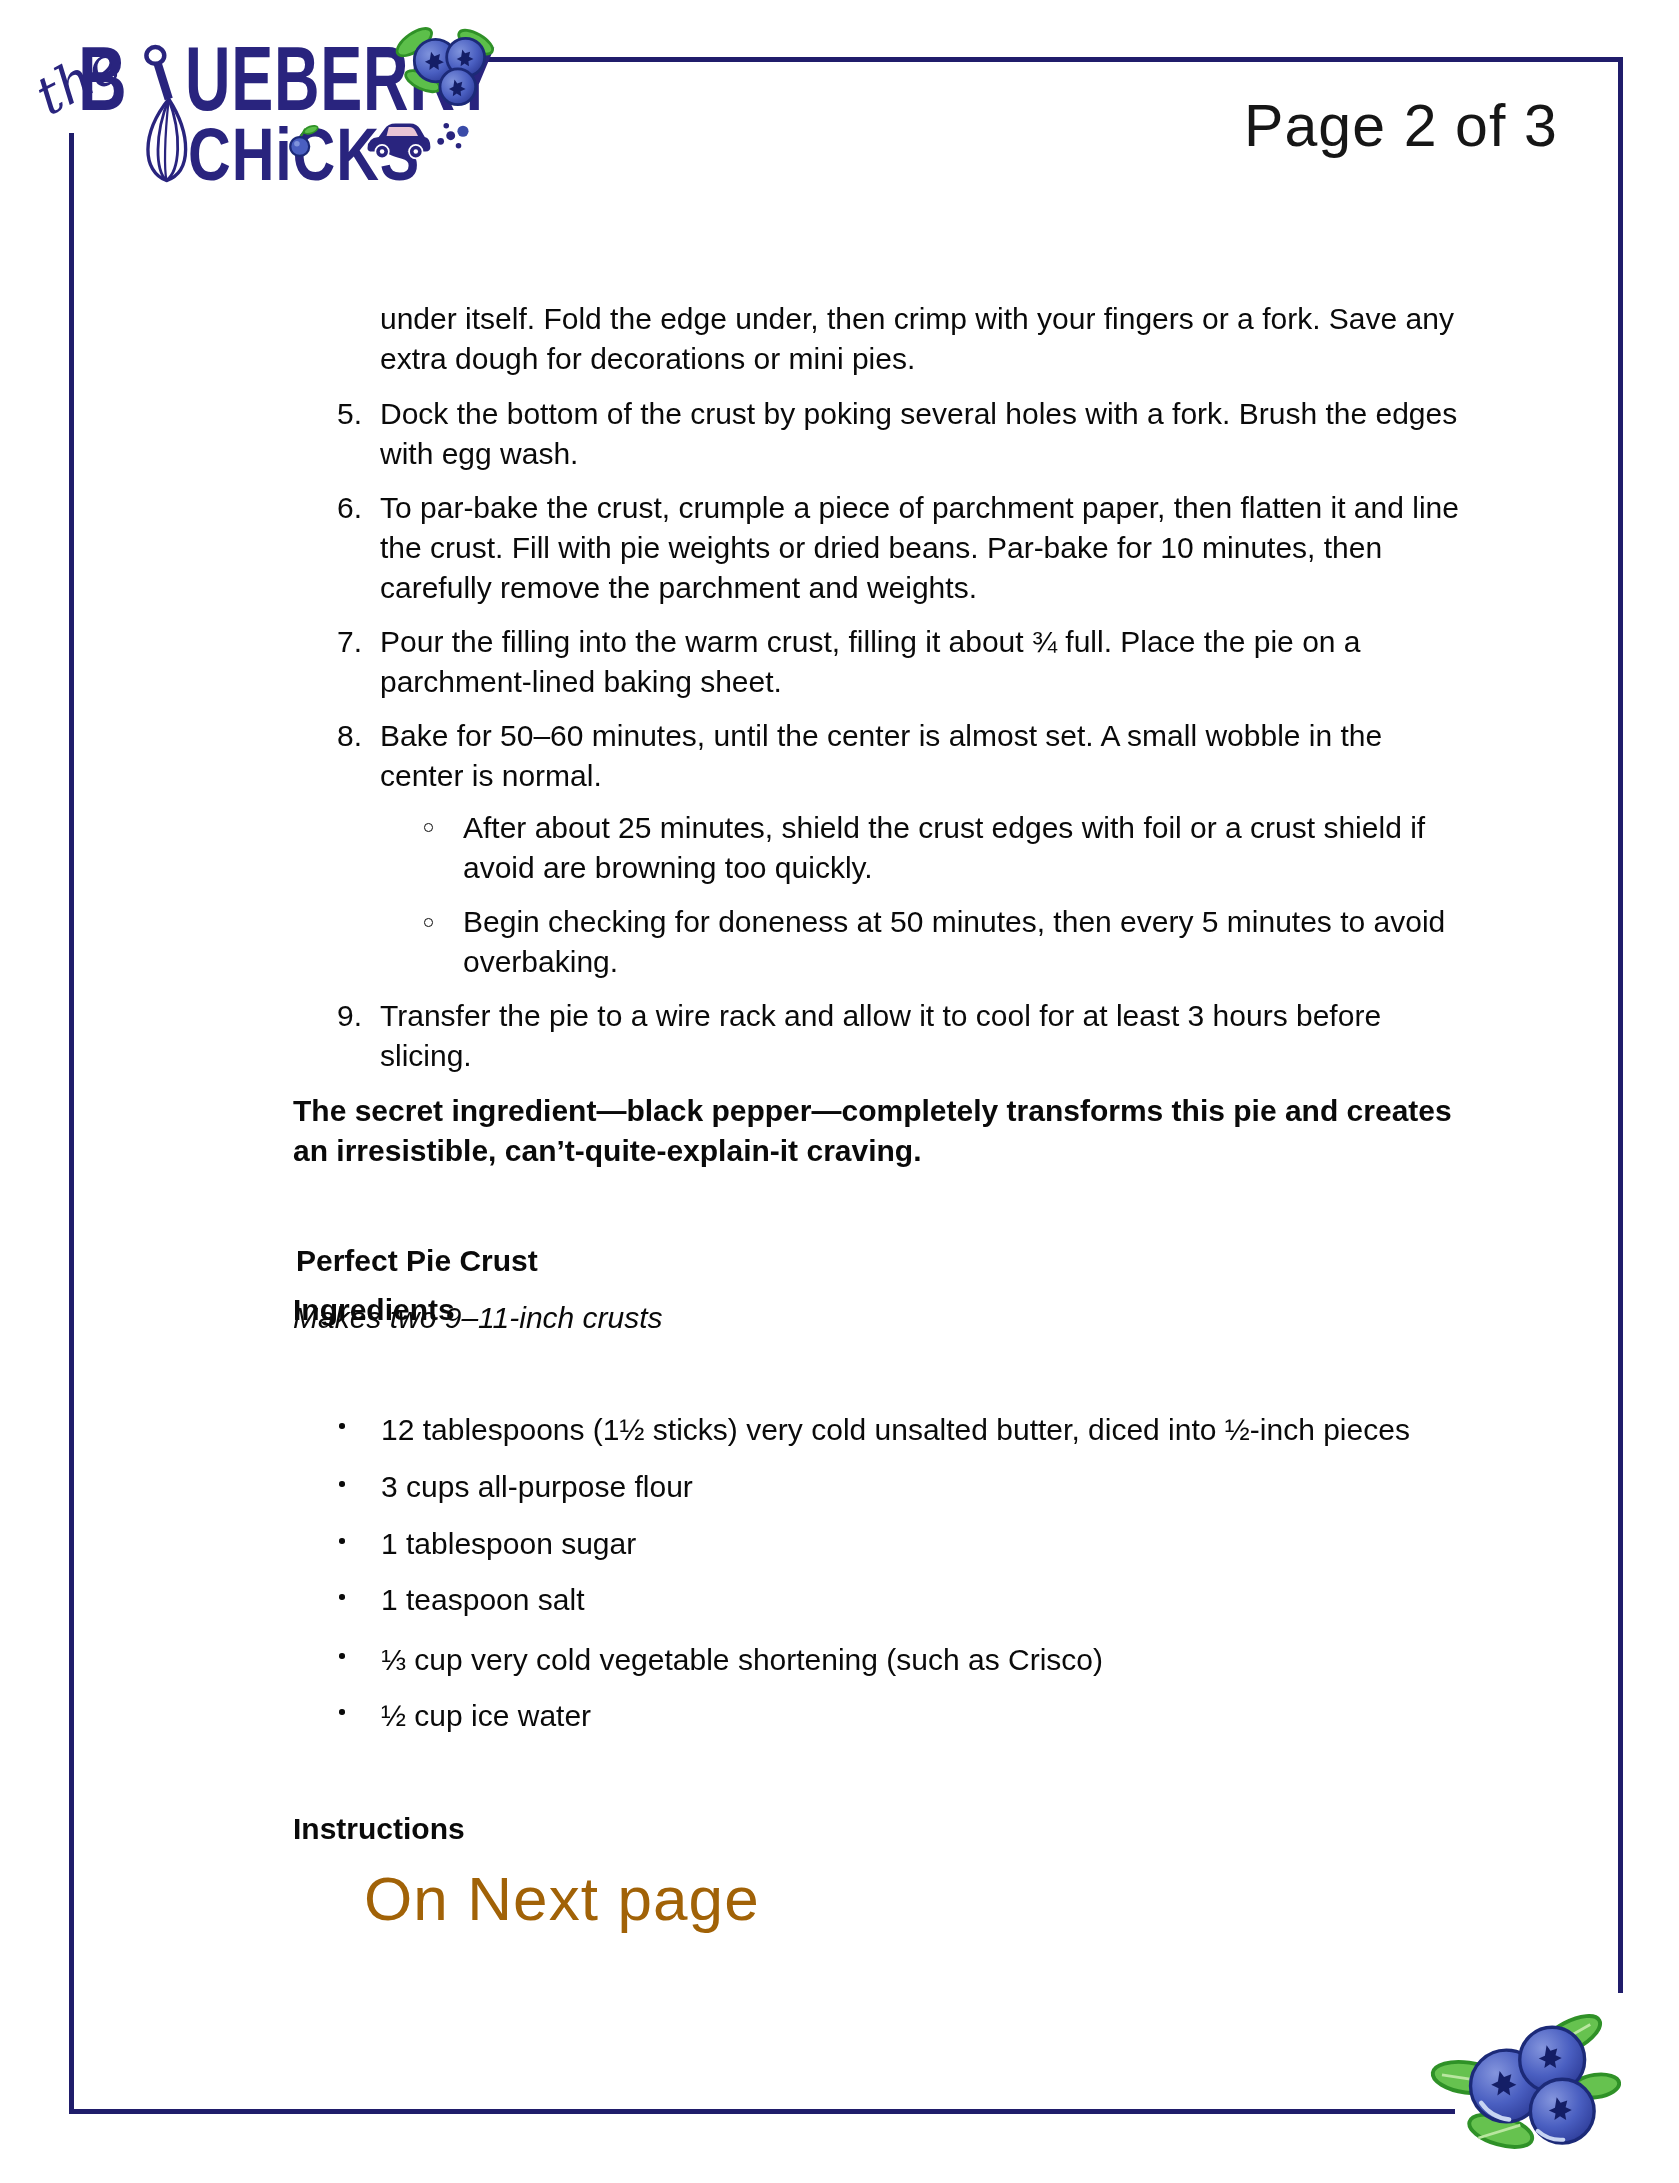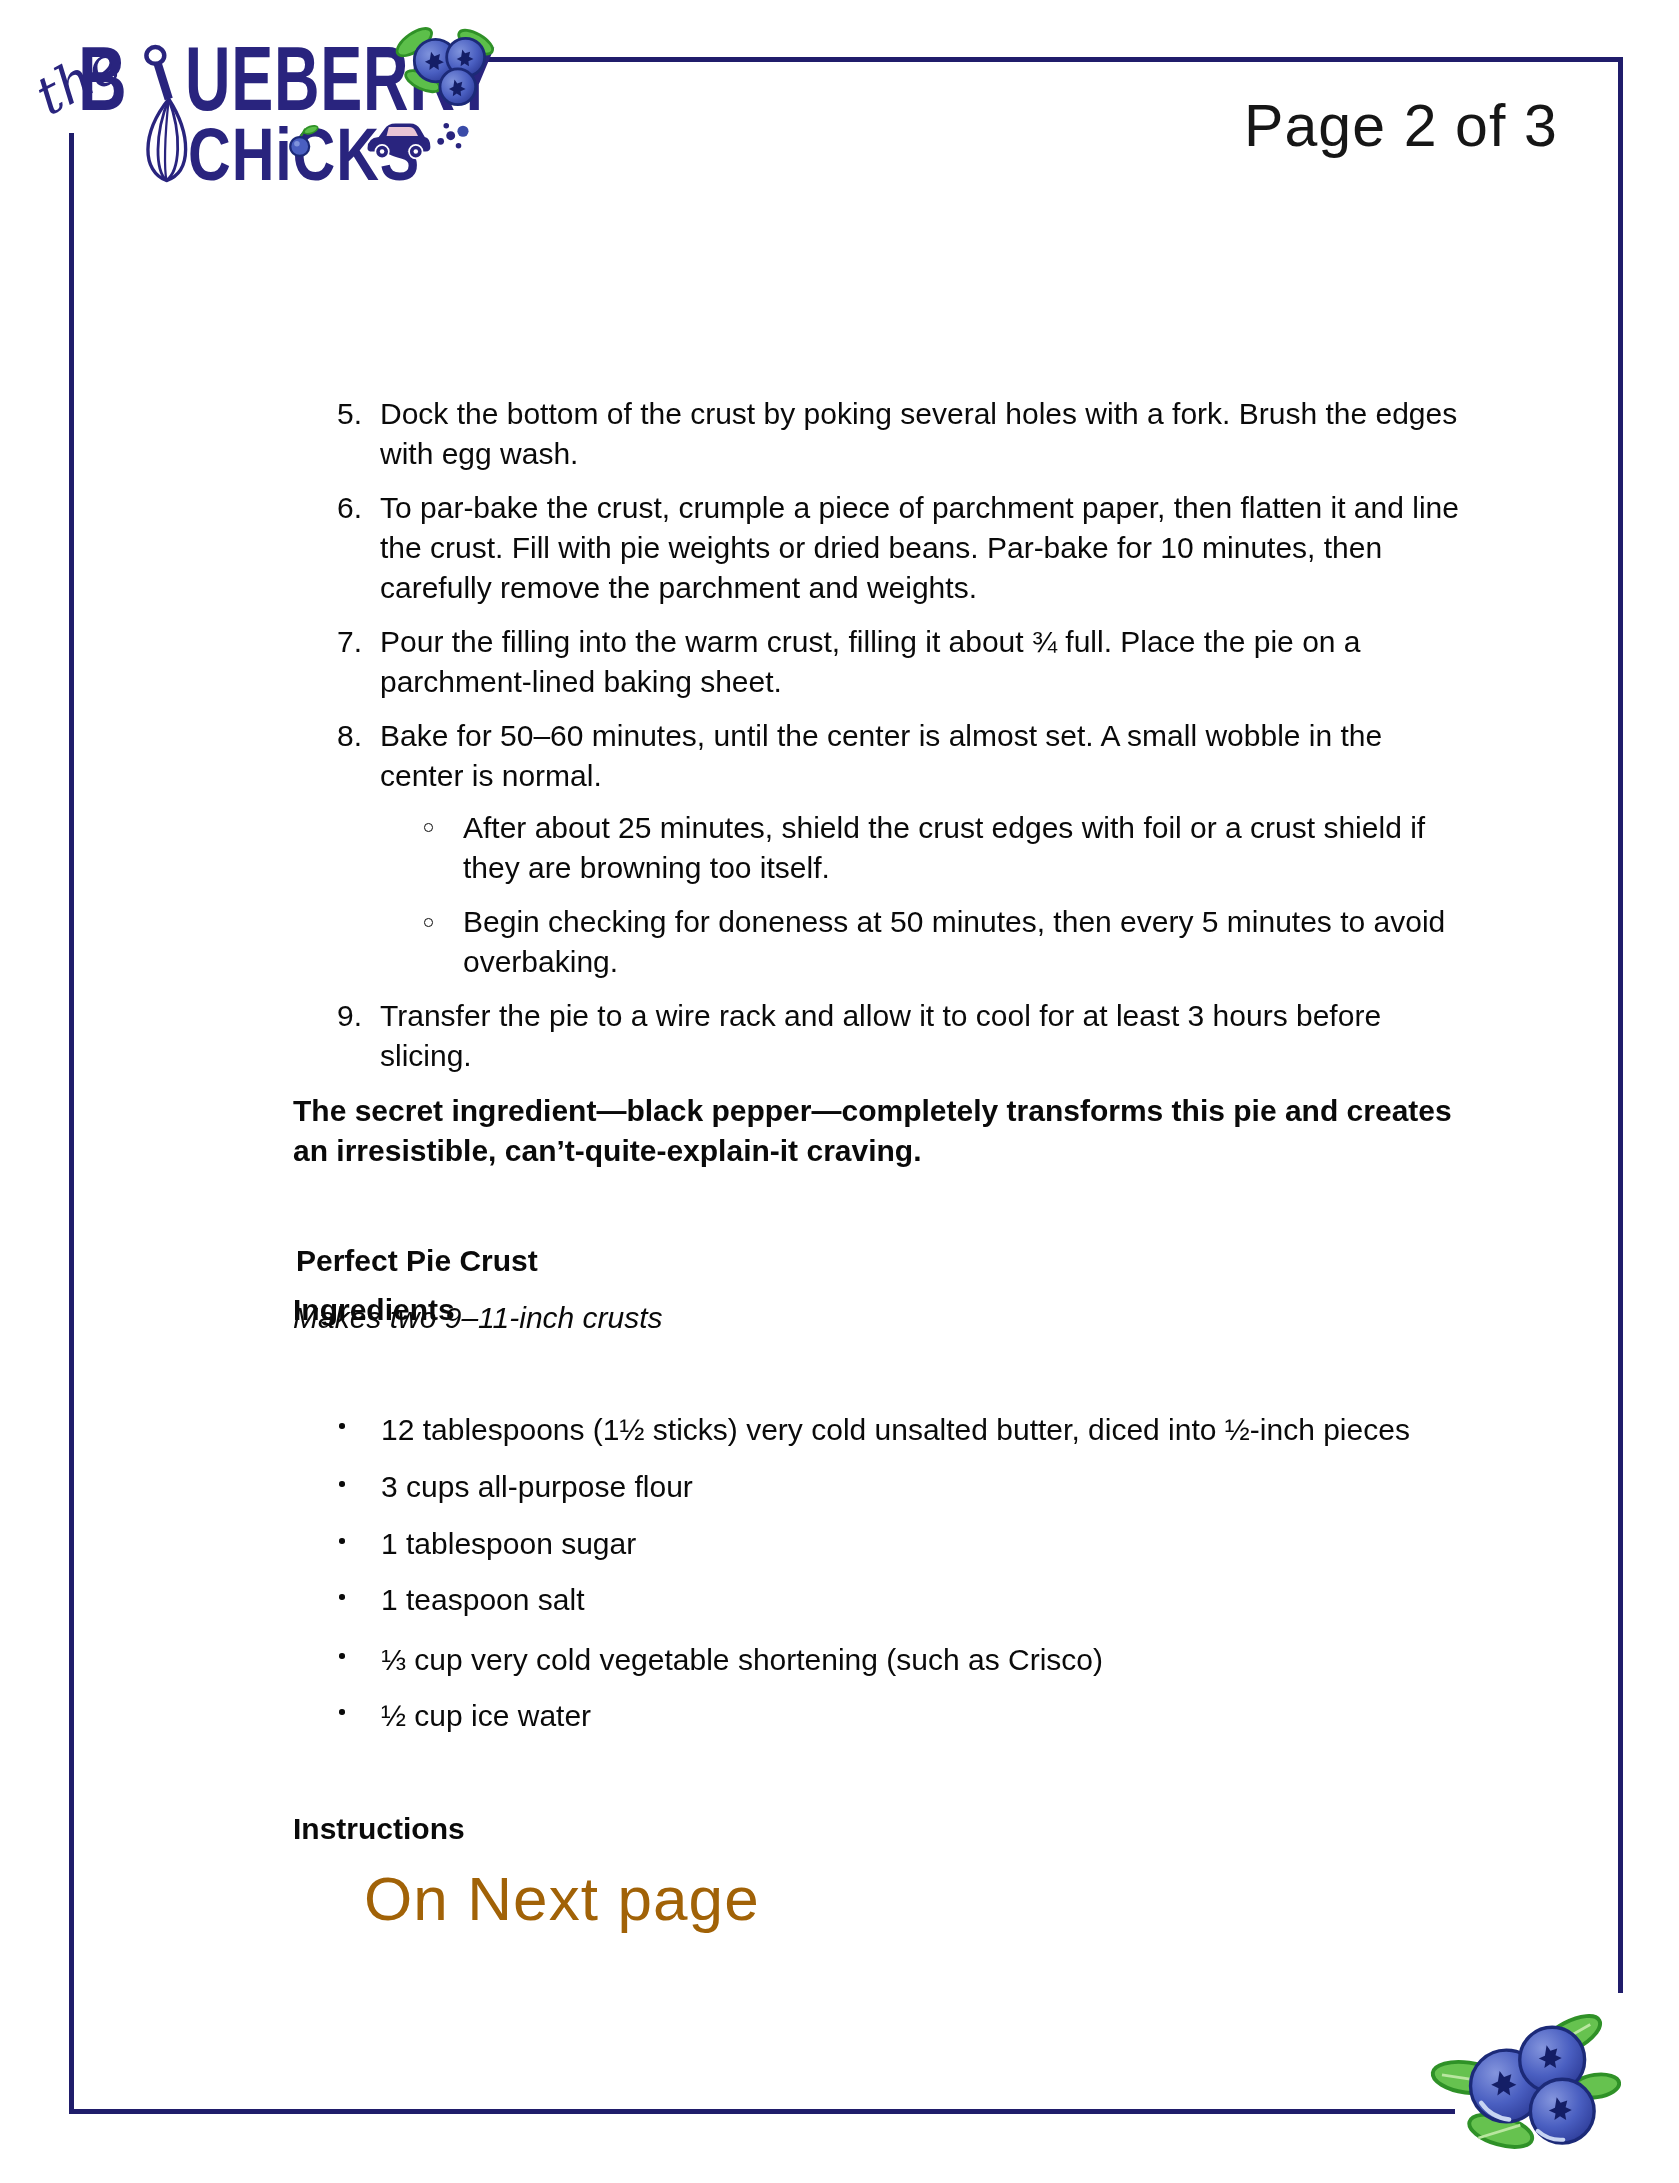--- a/index.html
+++ b/index.html
@@ -94,20 +94,24 @@
       <circle cx="12" cy="40" r="6" fill="#29247e"></circle>
       <circle cx="30" cy="30" r="8" fill="#29247e"></circle>
       <circle cx="52" cy="22" r="10" fill="#3a4ba8"></circle>
       <circle cx="22" cy="12" r="5" fill="#29247e"></circle>
       <circle cx="44" cy="48" r="5" fill="#29247e"></circle>
     </svg>
   </div>
 
   <div class="pagenum" style="left:1244px;top:97px;text-align:right;">Page 2 of 3</div>
 
+  <div class="para" style="left:380px;top:299px;">
+    <div class="line">under itself. Fold the edge under, then crimp with your fingers or a fork. Save any</div>
+    <div class="line">extra dough for decorations or mini pies.</div>
+  </div>
 
   <div class="marker" style="left:337px;top:394px;">5.</div>
   <div class="para" style="left:380px;top:394px;">
     <div class="line">Dock the bottom of the crust by poking several holes with a fork. Brush the edges</div>
     <div class="line">with egg wash.</div>
   </div>
 
   <div class="marker" style="left:337px;top:488px;">6.</div>
   <div class="para" style="left:380px;top:488px;">
     <div class="line">To par-bake the crust, crumple a piece of parchment paper, then flatten it and line</div>
@@ -123,21 +127,21 @@
 
   <div class="marker" style="left:337px;top:716px;">8.</div>
   <div class="para" style="left:380px;top:716px;">
     <div class="line">Bake for 50–60 minutes, until the center is almost set. A small wobble in the</div>
     <div class="line">center is normal.</div>
   </div>
 
   <div class="ring" style="left:424px;top:823px;"></div>
   <div class="para" style="left:463px;top:808px;">
     <div class="line">After about 25 minutes, shield the crust edges with foil or a crust shield if</div>
-    <div class="line">they are browning too itself.</div>
+    <div class="line">avoid are browning too quickly.</div>
   </div>
 
   <div class="ring" style="left:424px;top:918px;"></div>
   <div class="para" style="left:463px;top:902px;">
     <div class="line">Begin checking for doneness at 50 minutes, then every 5 minutes to avoid</div>
     <div class="line">overbaking.</div>
   </div>
 
   <div class="marker" style="left:337px;top:996px;">9.</div>
   <div class="para" style="left:380px;top:996px;">

